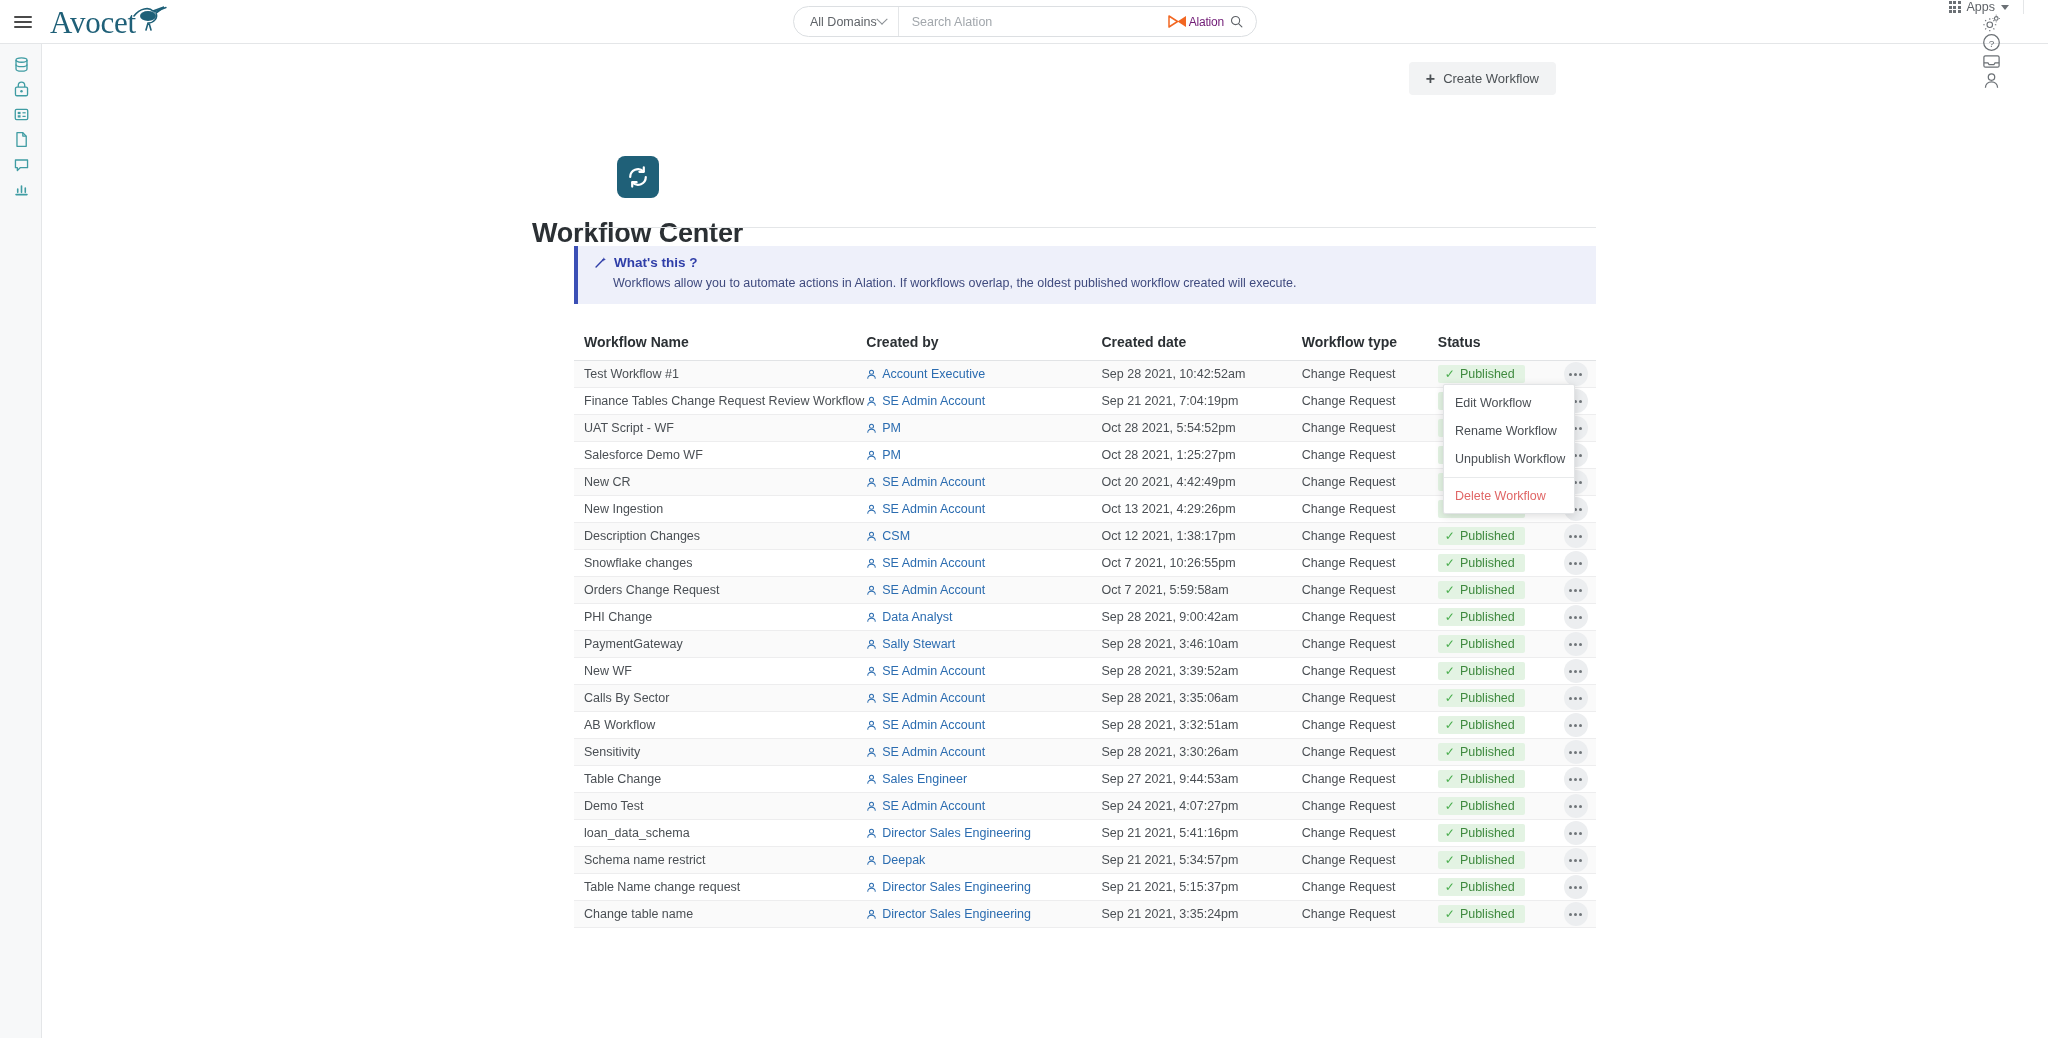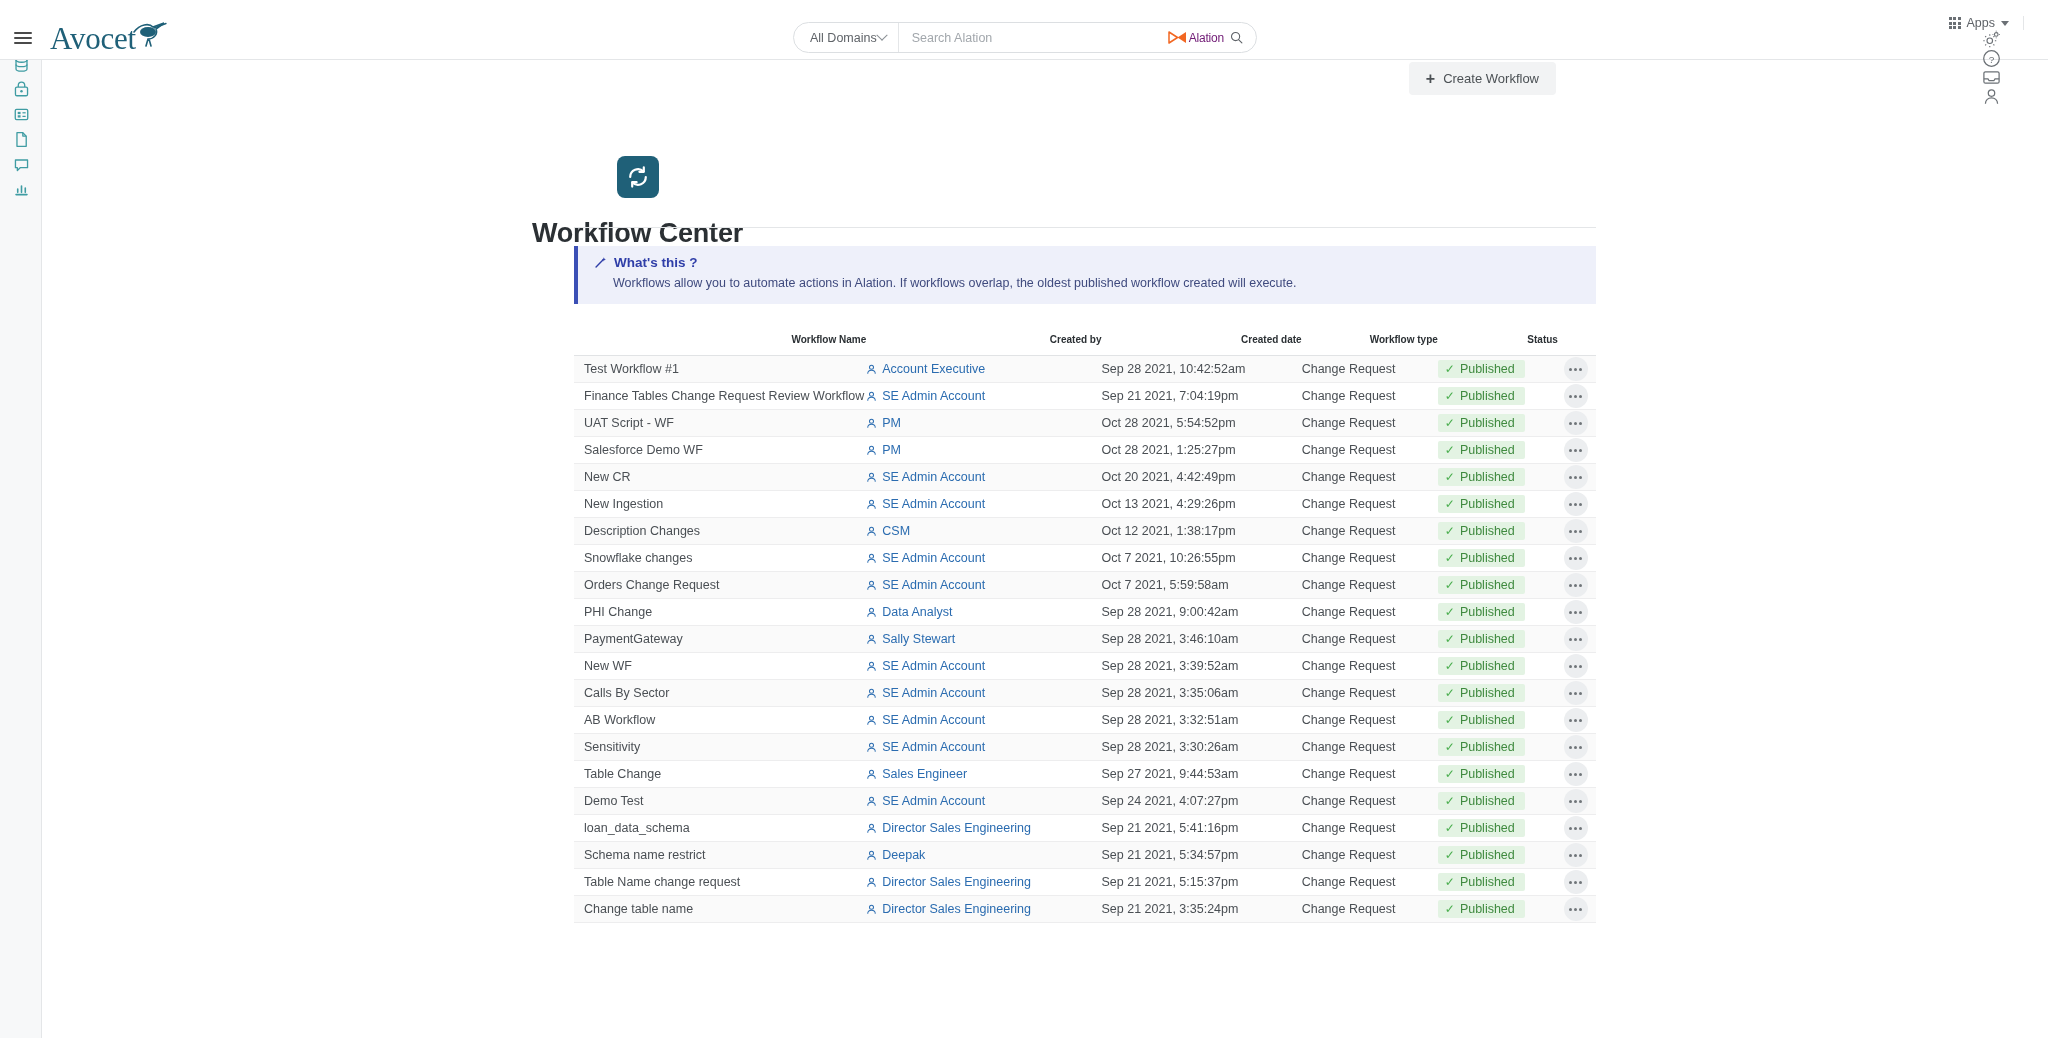--- a/index.html
+++ b/index.html
@@ -14,21 +14,21 @@
     font-family: "Liberation Sans", sans-serif;
     color: #3c4043;
     overflow: hidden;
     position: relative;
     -webkit-font-smoothing: antialiased;
   }
 
   
   .topbar {
     position: absolute;
-    top: 16px; left: 0;
+    top: 0; left: 0;
     width: 2048px;
     height: 44px;
     background: #ffffff;
     border-bottom: 1px solid #e4e6e8;
     display: flex;
     align-items: center;
     box-sizing: border-box;
     z-index: 40;
   }
   .hamburger {
@@ -280,22 +280,22 @@
   
   .table {
     position: absolute;
     top: 290px;
     left: 532px;
     width: 1022px;
     border-collapse: collapse;
     font-size: 12.5px;
   }
   .table th {
-    text-align: right;
-    font-size: 10px;
+    text-align: left;
+    font-size: 14px;
     font-weight: bold;
     color: #2b3034;
     padding: 0 0 10px 0;
     border-bottom: 1px solid #e1e3e5;
     white-space: nowrap;
   }
   .table td {
     padding: 0;
     height: 26px;
     color: #4a4f54;
@@ -1132,15 +1132,22 @@
             <span class="dots">
               <i></i>
               <i></i>
               <i></i>
             </span>
           </td>
         </tr>
       </tbody>
   </table>
 
+  <div class="ctxmenu">
+    <div class="ctxitem">Edit Workflow</div>
+    <div class="ctxitem">Rename Workflow</div>
+    <div class="ctxitem">Unpublish Workflow</div>
+    <div class="ctxsep"></div>
+    <div class="ctxitem danger">Delete Workflow</div>
+  </div>
 
 
 </div>
 
 </body></html>

